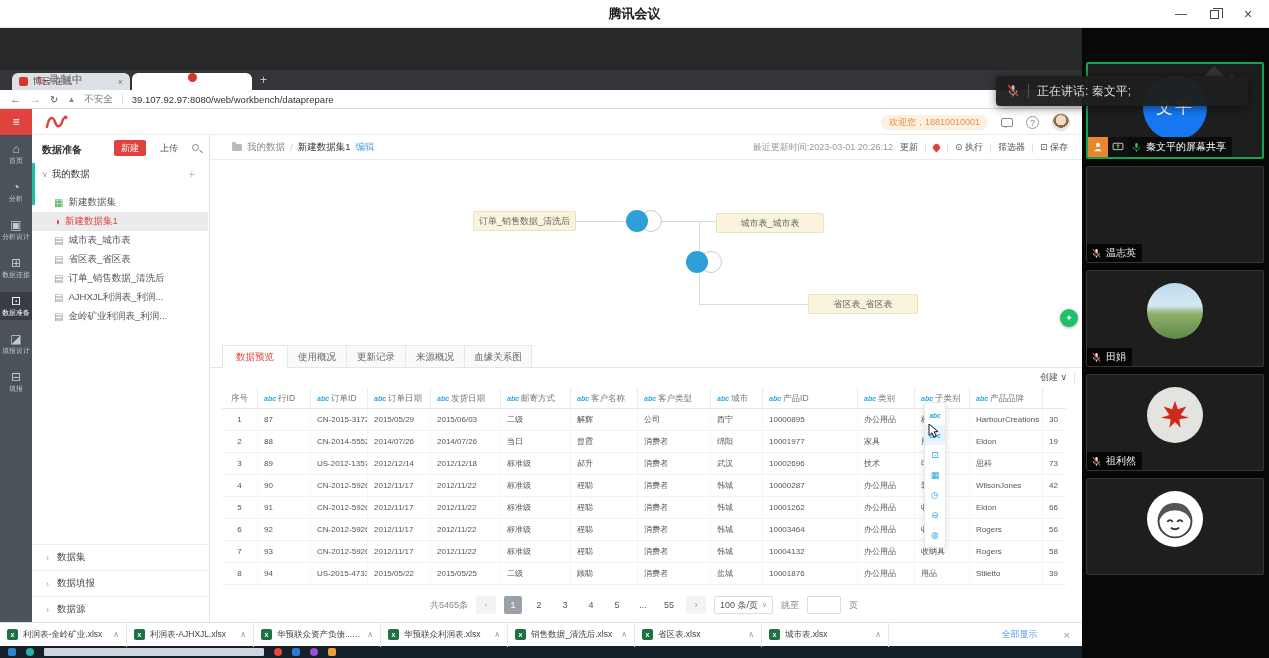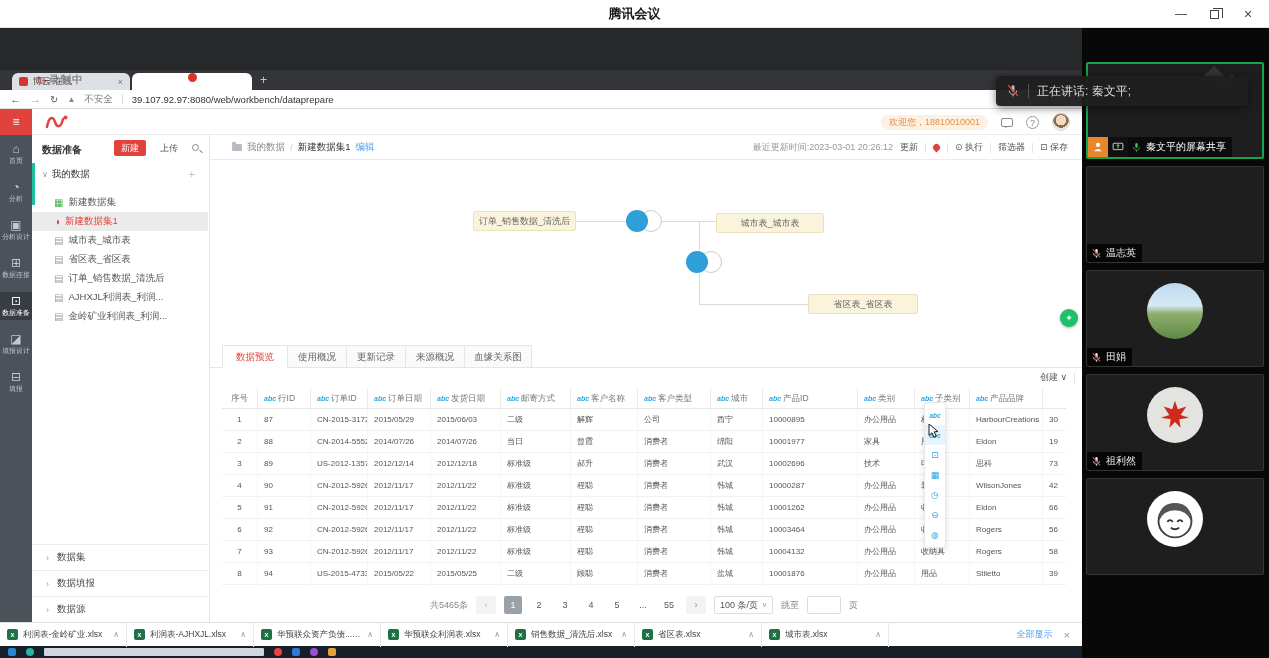--- a/index.html
+++ b/index.html
@@ -123,21 +123,21 @@
   .pg-size { height:18px; border:1px solid #ddd; border-radius:2px; padding:0 5px; line-height:16px; color:#555; display:flex; gap:4px; align-items:center; cursor:pointer; }
   .pg-size .caret { font-size:7px; color:#999; }
   .pg-input { width:34px; height:18px; border:1px solid #ddd; border-radius:2px; background:#fff; }
 
   
   .filebar { position:absolute; left:0; top:622px; width:1082px; height:24px; background:#fff; border-top:1px solid #e0e0e0; display:flex; align-items:center; z-index:4; }
   .ftab { width:127px; height:24px; border-right:1px solid #e9e9e9; display:flex; align-items:center; padding:0 7px; gap:5px; cursor:pointer; }
   .f-ico { width:11px; height:11px; background:#1e7145; border-radius:2px; color:#fff; font-size:7px; font-weight:bold; text-align:center; line-height:11px; flex:none; }
   .f-name { font-size:8.5px; color:#444; white-space:nowrap; overflow:hidden; text-overflow:ellipsis; flex:1; }
   .f-chv { color:#999; font-size:8px; flex:none; }
-  .fb-right { margin-left:auto; display:flex; align-items:center; gap:11px; padding-right:12px; }
+  .fb-right { margin-left:auto; display:flex; align-items:center; gap:26px; padding-right:12px; }
   .fb-showall { color:#4f9ef0; font-size:9px; cursor:pointer; }
   .fb-close { color:#999; font-size:11px; cursor:pointer; }
 
   
   .taskbar { position:absolute; left:0; top:646px; width:1082px; height:12px; background:#15202b; display:flex; align-items:center; gap:10px; padding-left:8px; }
   .tk { width:8px; height:8px; border-radius:2px; flex:none; }
   .tk-search { width:220px; height:8px; background:#cfd6dd; border-radius:1px; }
 
   
   .rec-mark { position:absolute; left:38px; top:73px; z-index:15; display:flex; align-items:center; gap:4px; }
@@ -623,20 +623,21 @@
     </svg>
     <span class="tdiv"></span>
     <span class="toast-text">正在讲话: 秦文平;</span>
   </div>
 
   <div class="people">
     <div style="height:34px;"></div>
     <div class="tile share">
       <span class="diamond" style="right:38px; top:6px;"></span>
       <span class="diamond" style="right:20px; top:14px;"></span>
+      <div class="avatar av-blue">文平</div>
       <div class="share-tag">
         <span class="st-box st-orange">
           <svg width="12" height="12" viewBox="0 0 16 16">
               <circle cx="8" cy="5.2" r="2.8" fill="#fff"></circle>
               <path d="M2.8 13.5 Q8 7.8 13.2 13.5 Z" fill="#fff"></path>
             </svg>
         </span>
         <span class="st-box st-dark">
           <svg width="12" height="12" viewBox="0 0 16 16">
               <rect x="1.5" y="3" width="13" height="8.5" rx="1" stroke="#fff" fill="none"></rect>

